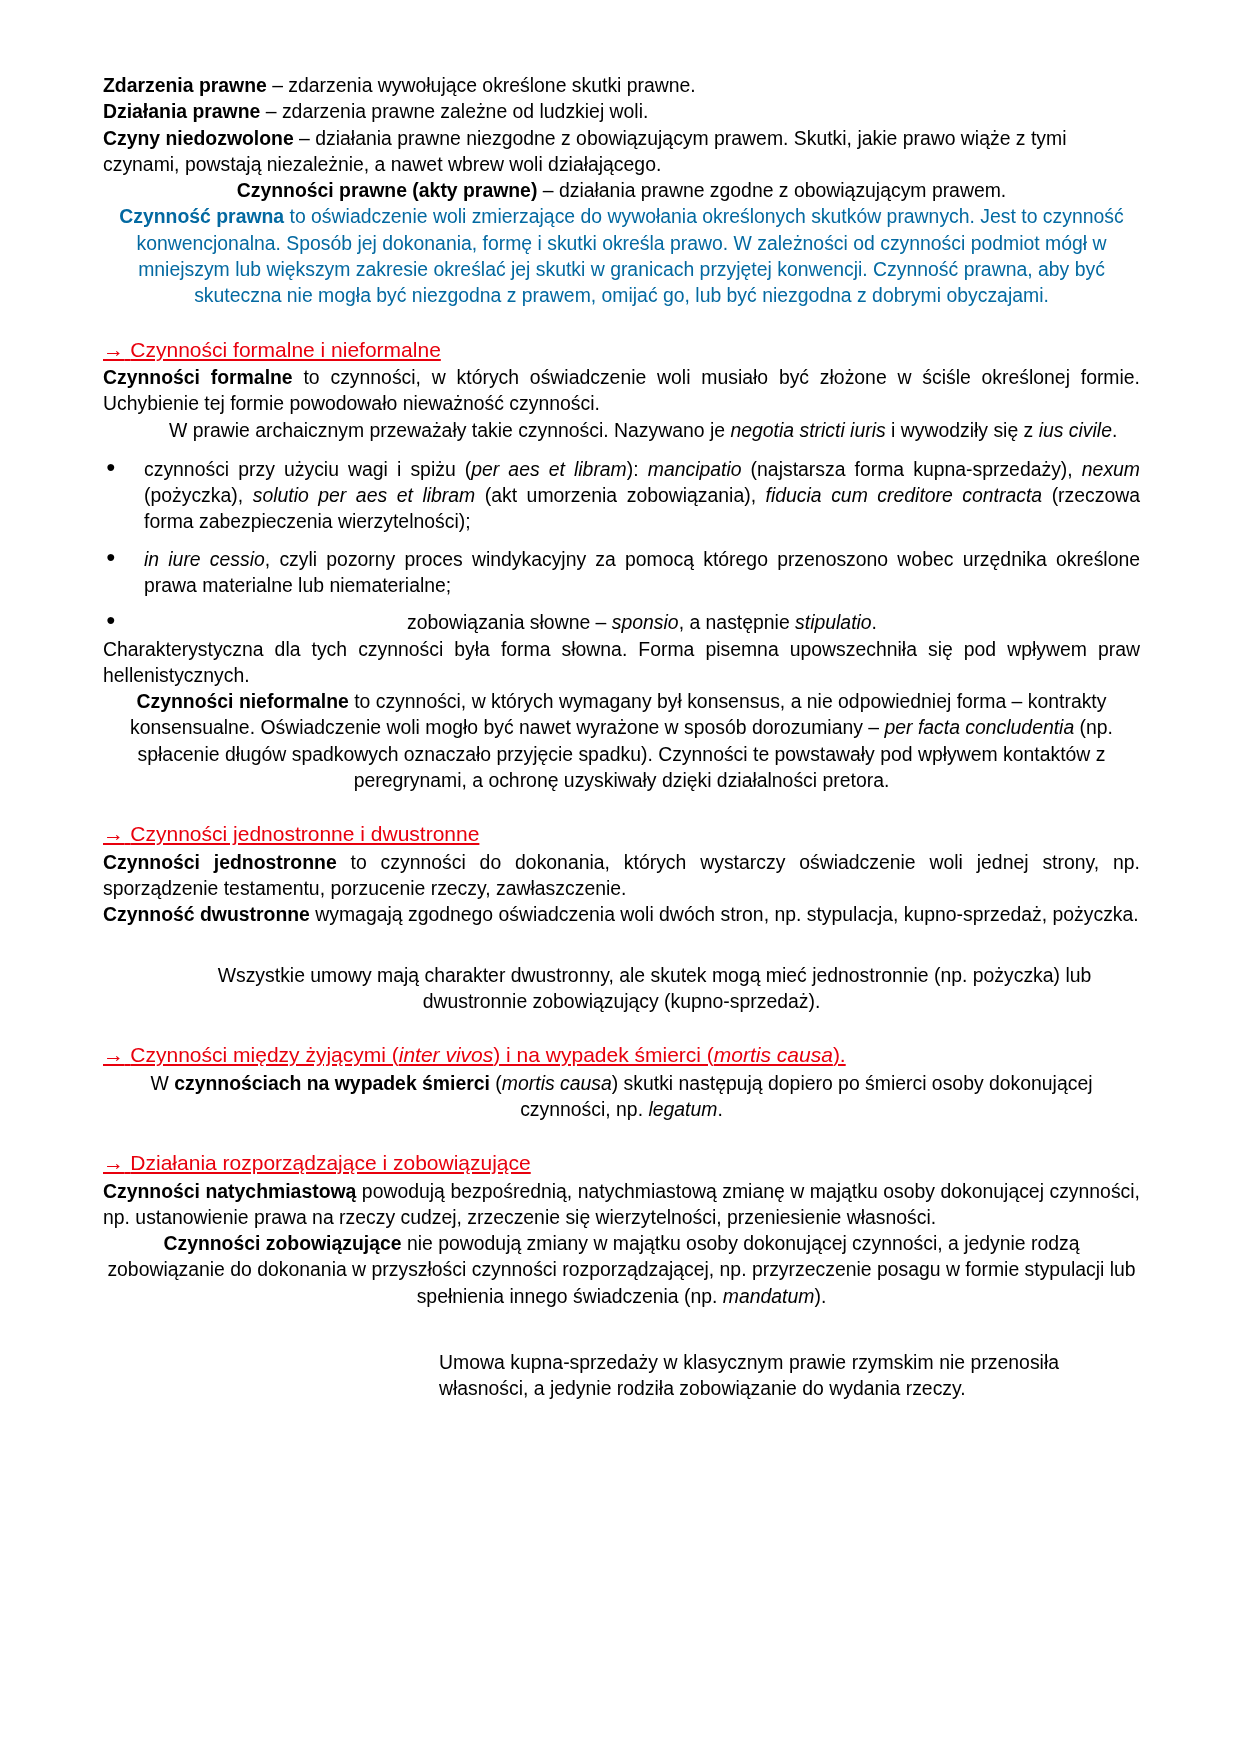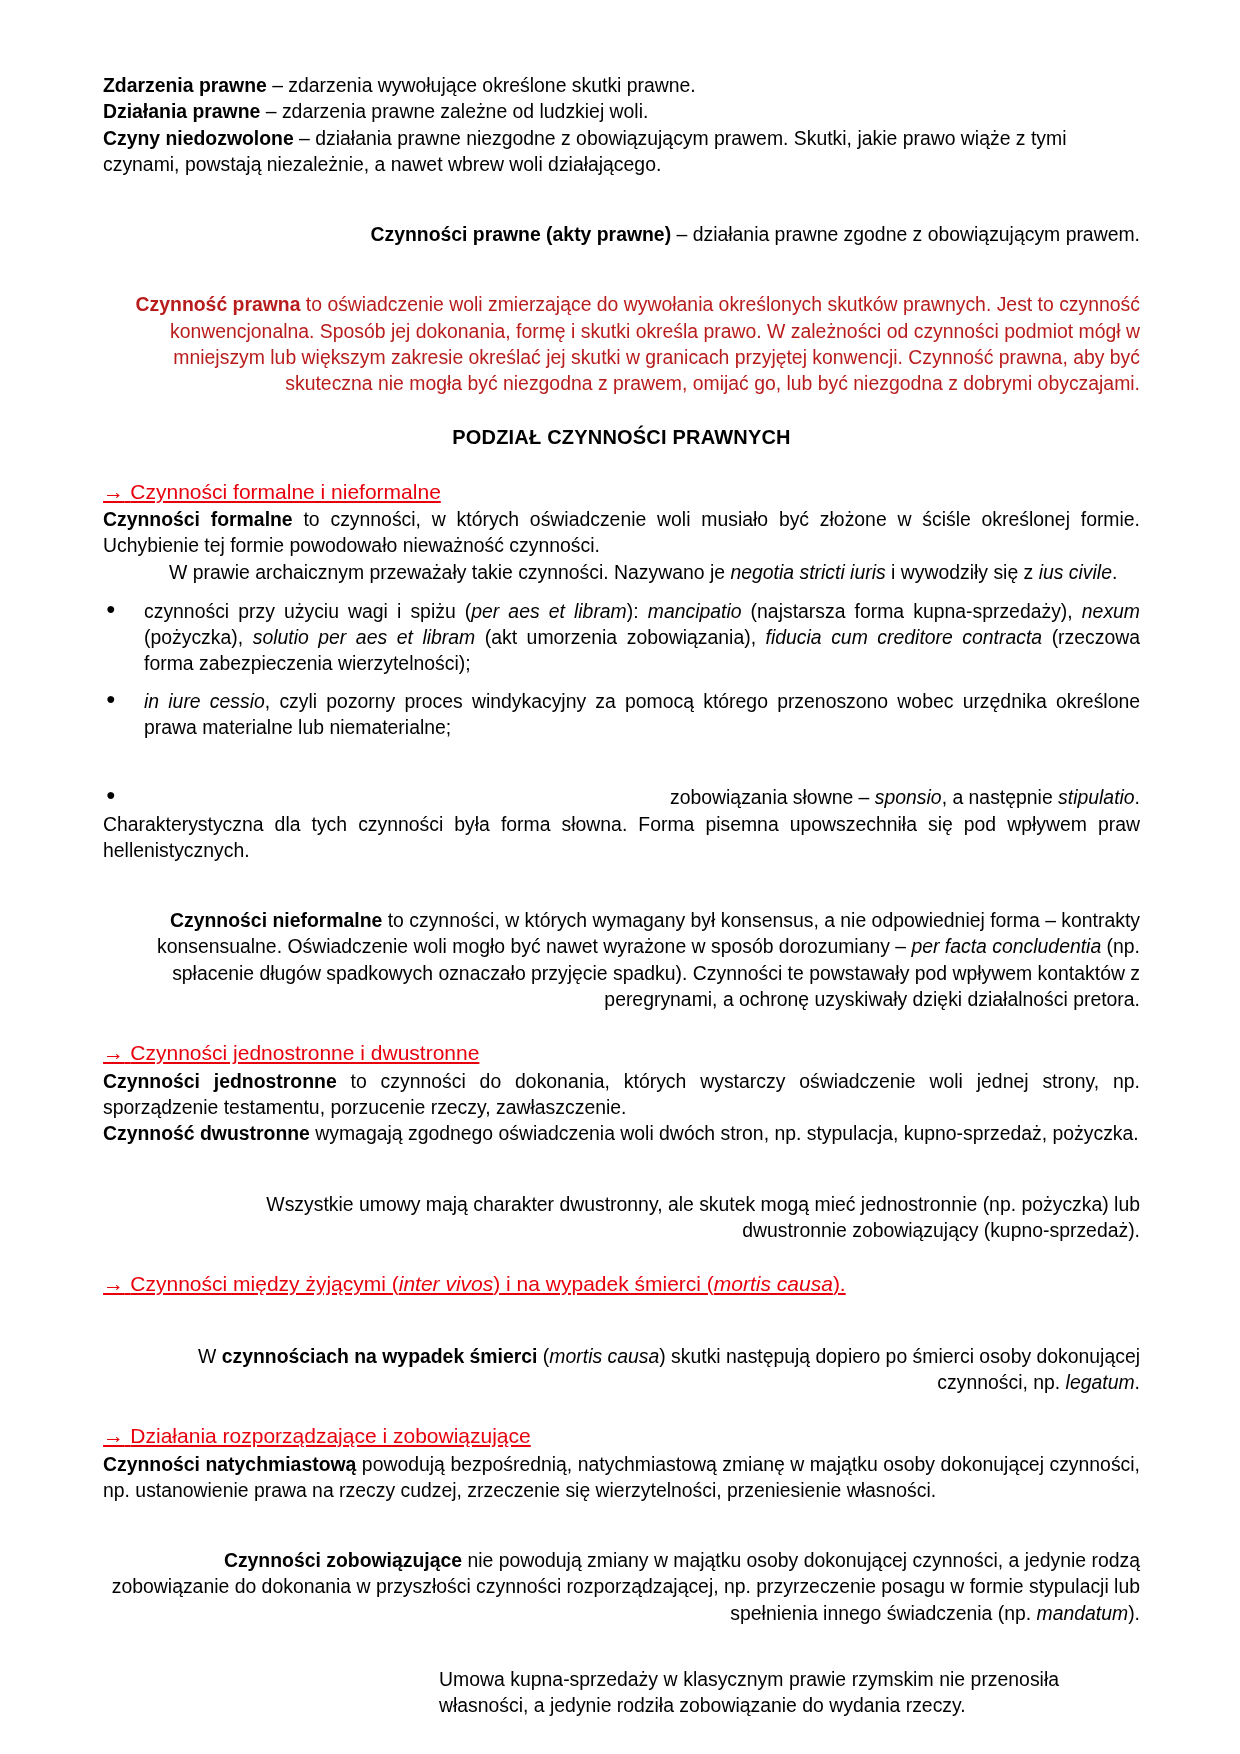--- a/index.html
+++ b/index.html
@@ -27,31 +27,31 @@
     width: 1037px;
     font-size: 19.4px;
     line-height: 1.355;
   }
   p {
     margin: 0;
     text-align: justify;
     text-justify: inter-word;
     hyphens: none;
   }
-  .blk p:last-child { text-align: right; margin-top: 44px; }
+  .blk p:last-child { text-align: center; }
 
   b, .b { font-weight: bold; }
   i, .i { font-style: italic; }
 
   
   .intro p { text-align: left; }
 
   
   .green {
-    color: #b91c1c;
+    color: #0369a1;
     margin-top: 29px;
   }
   .green p { text-align: justify; }
 
   
   .main-heading {
     text-align: center;
     font-weight: bold;
     font-size: 20px;
     margin-top: 27px;
@@ -122,21 +122,20 @@
         <b>Czynności prawne (akty prawne)</b><span> – działania prawne zgodne z obowiązującym prawem.</span>
       </p>
     </div>
 
     <div class="green blk">
       <p>
         <b>Czynność prawna</b><span> to oświadczenie woli zmierzające do wywołania określonych skutków prawnych. Jest to czynność konwencjonalna. Sposób jej dokonania, formę i skutki określa prawo. W zależności od czynności podmiot mógł w mniejszym lub większym zakresie określać jej skutki w granicach przyjętej konwencji. Czynność prawna, aby być skuteczna nie mogła być niezgodna z prawem, omijać go, lub być niezgodna z dobrymi obyczajami.</span>
       </p>
     </div>
 
-    <p class="main-heading">PODZIAŁ CZYNNOŚCI PRAWNYCH</p>
 
     <p class="red-head">
       <span class="arrow">→</span>
       <span>Czynności formalne i nieformalne</span>
     </p>
 
     <div class="blk">
       <p>
         <b>Czynności formalne</b><span> to czynności, w których oświadczenie woli musiało być złożone w ściśle określonej formie. Uchybienie tej formie powodowało nieważność czynności.</span>
       </p>

